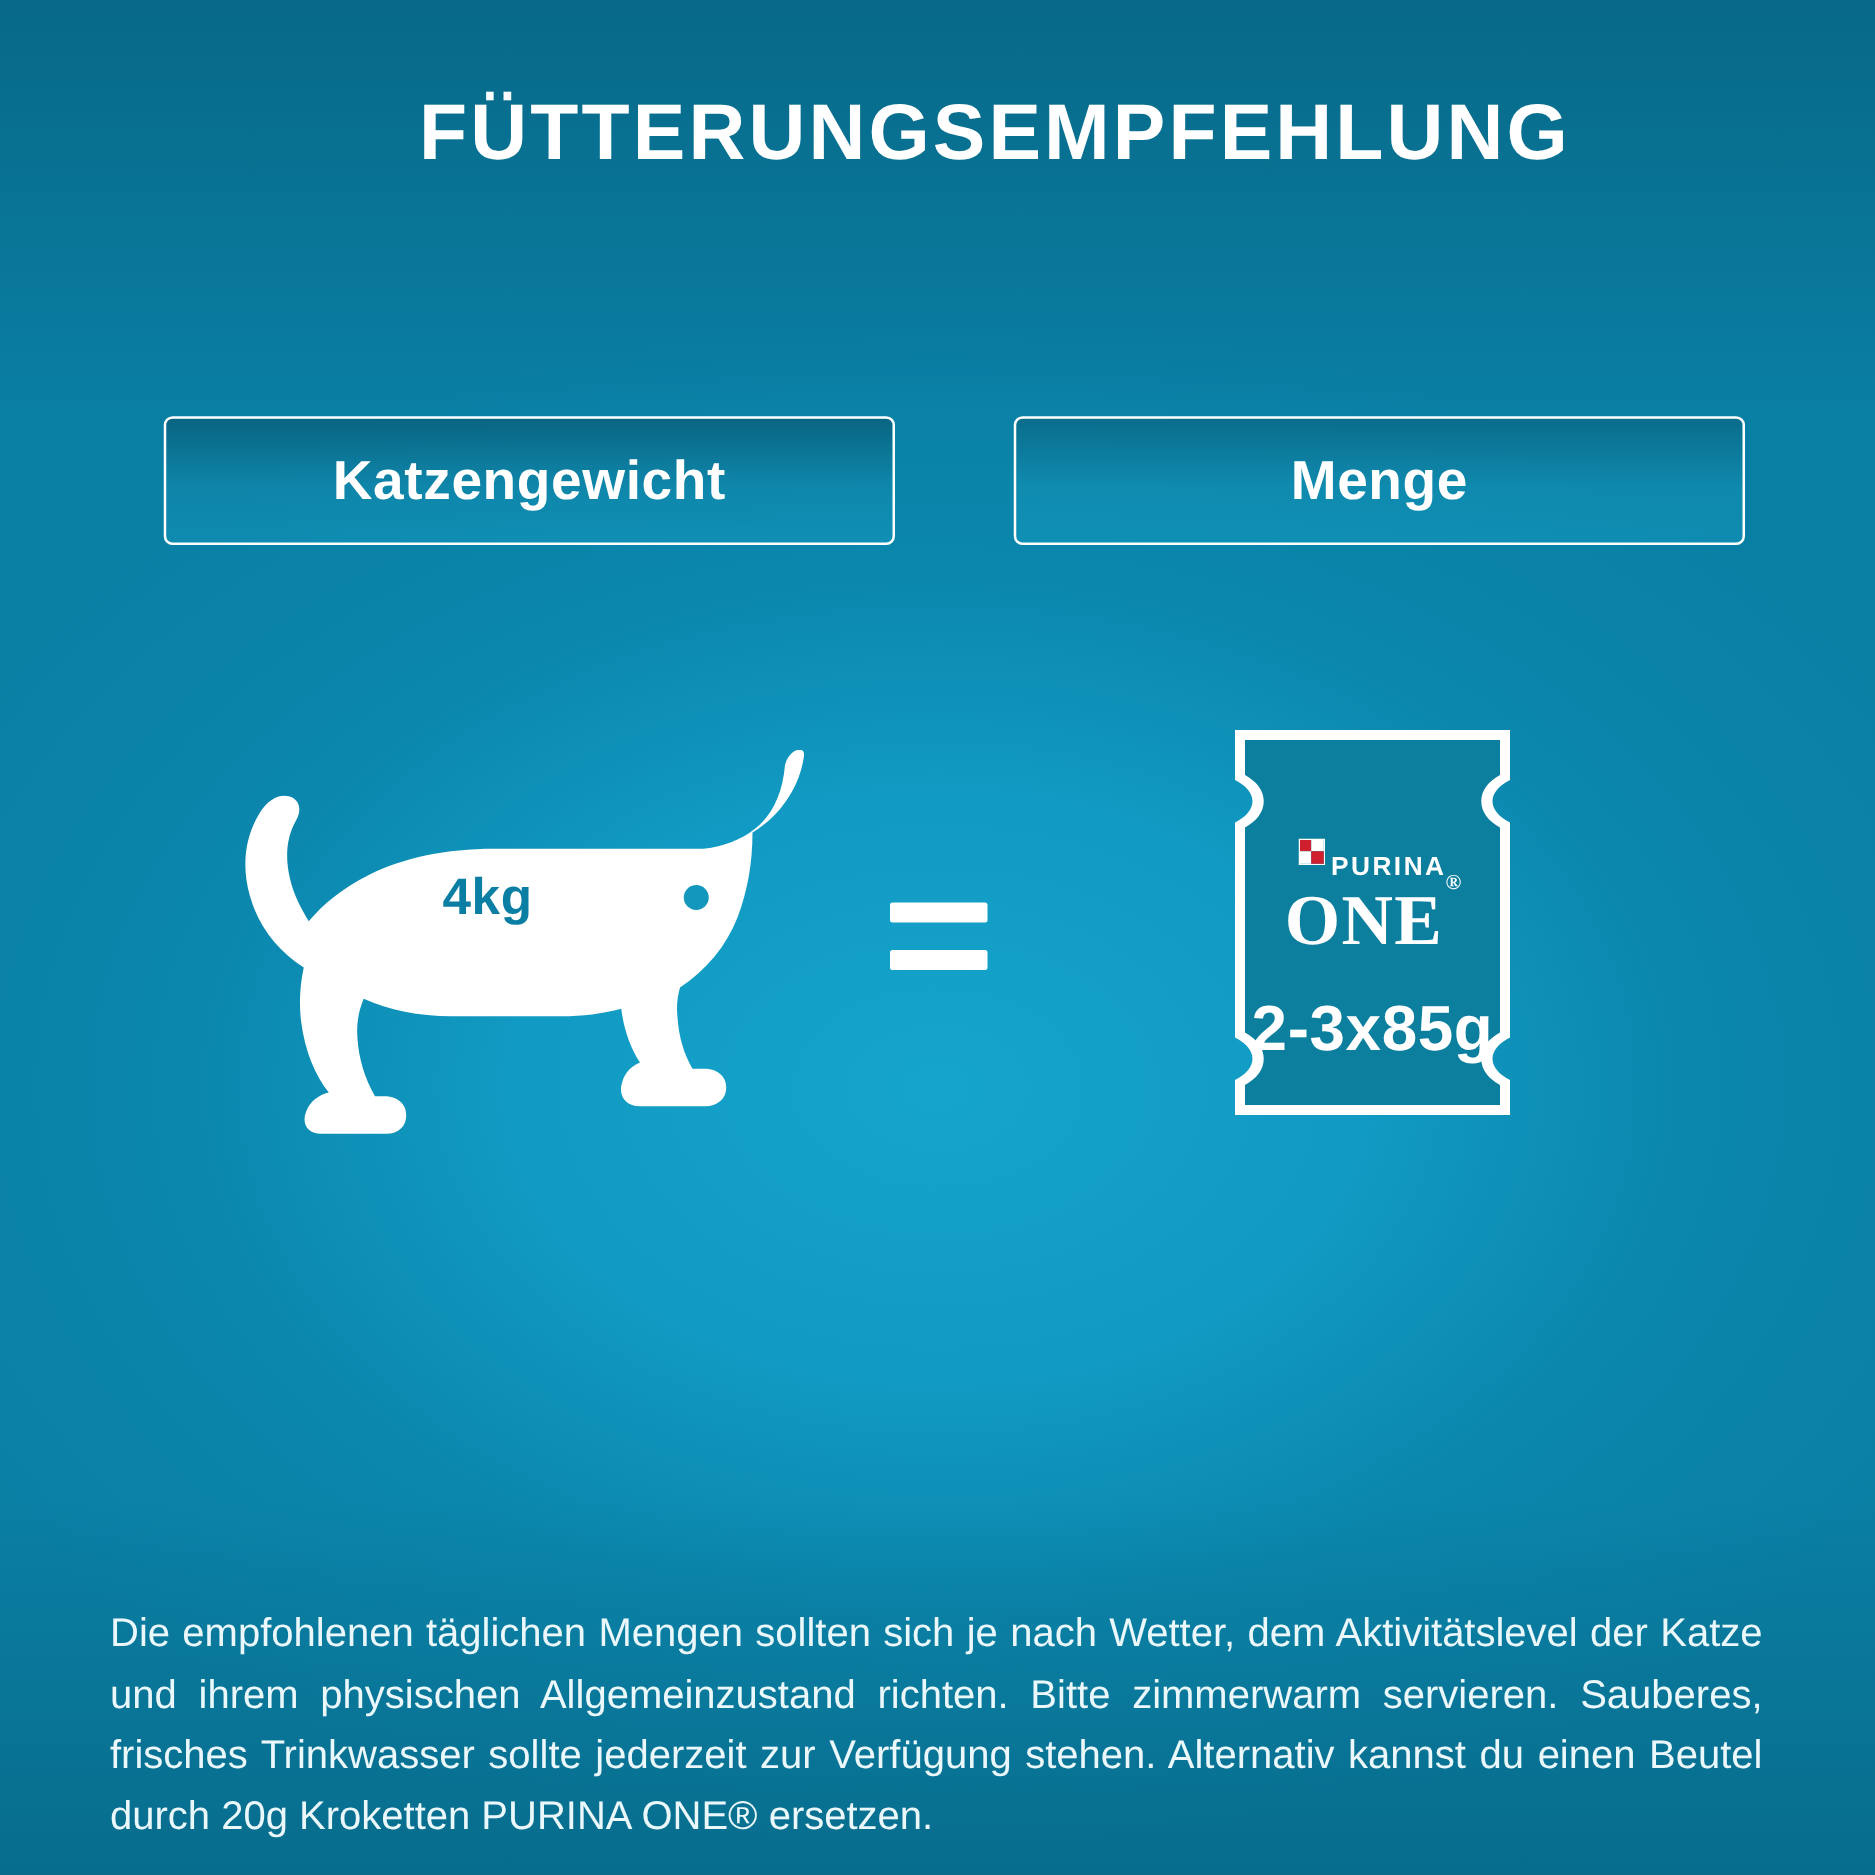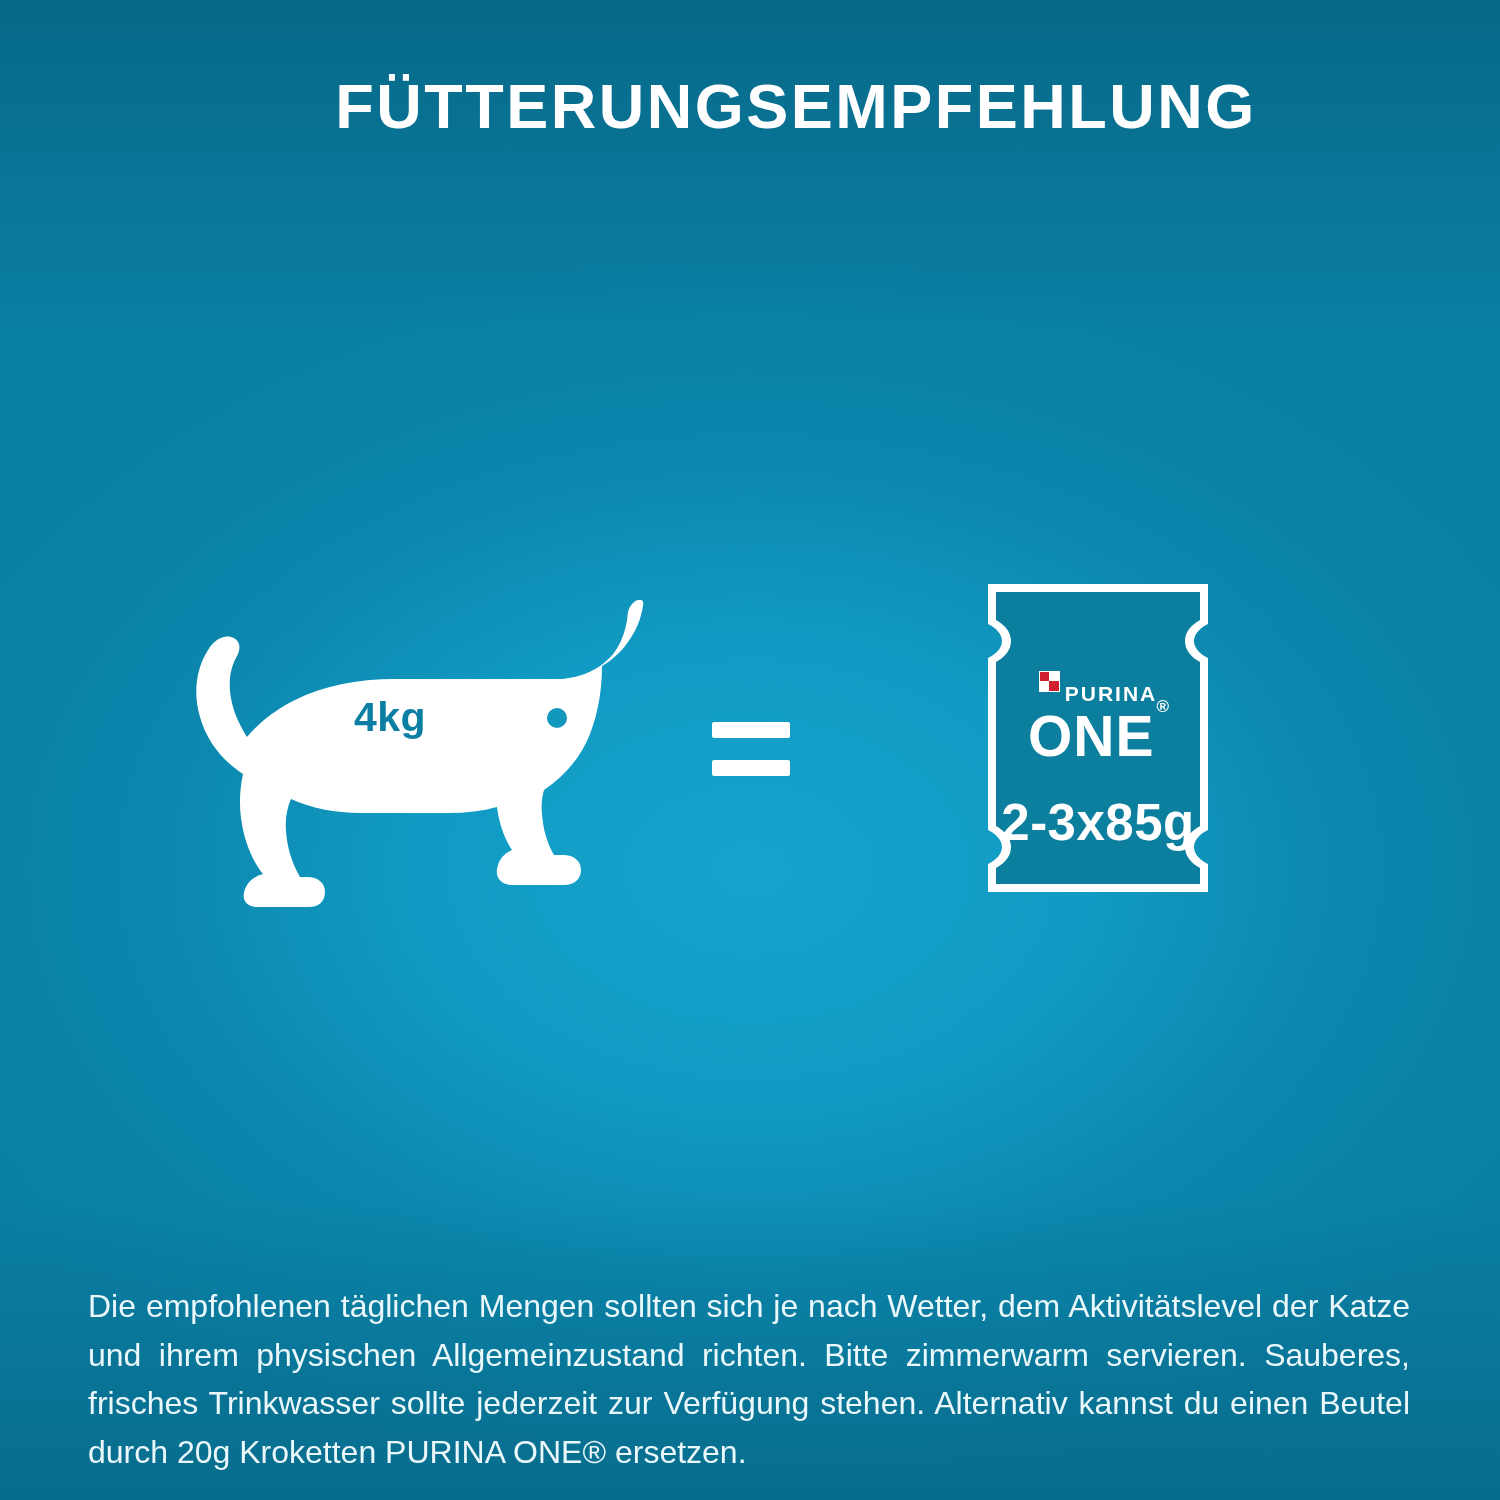--- a/index.html
+++ b/index.html
@@ -178,20 +178,21 @@
     margin-top: 26px;
   }
   .one-text {
     color: #ffffff;
     font-size: 57px;
     font-weight: bold;
     letter-spacing: 1px;
     line-height: 1;
     margin-top: 2px;
     position: relative;
+    font-family: Liberation Serif, serif;
   }
   .one-text sup {
     font-size: 17px;
     position: relative;
     top: -24px;
     left: 2px;
   }
   .amount-text {
     color: #ffffff;
     font-size: 51px;
@@ -227,20 +228,26 @@
 <body>
 
 <div class="page">
 
   <div class="corner-shade"></div>
   <div class="bottom-shade"></div>
 
   <div class="title">FÜTTERUNGSEMPFEHLUNG</div>
 
   <div class="headers">
+    <div class="header-box left">
+      <span>Katzengewicht</span>
+    </div>
+    <div class="header-box right">
+      <span>Menge</span>
+    </div>
   </div>
 
   <div class="cat-wrap">
     <svg class="cat-svg" viewBox="0 0 590 310" xmlns="http://www.w3.org/2000/svg">
       <path fill="#ffffff" d="
         M533,12
         C531,35 523,52 509,63
         C498,72 484,77 468,79
         L300,79
         C262,79 228,86 200,100

